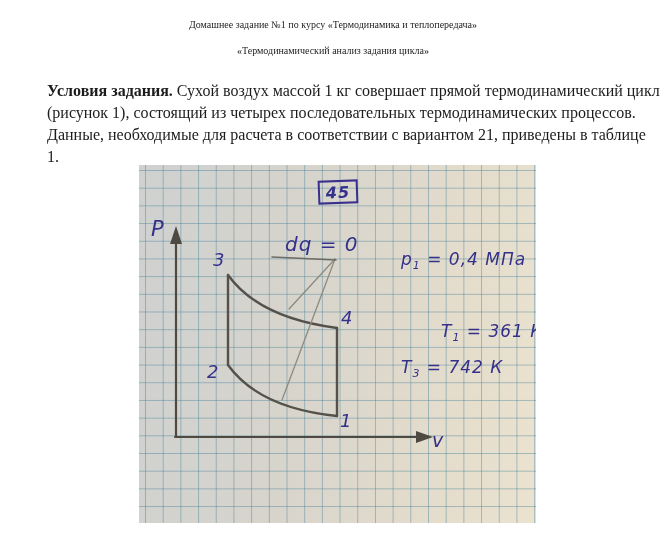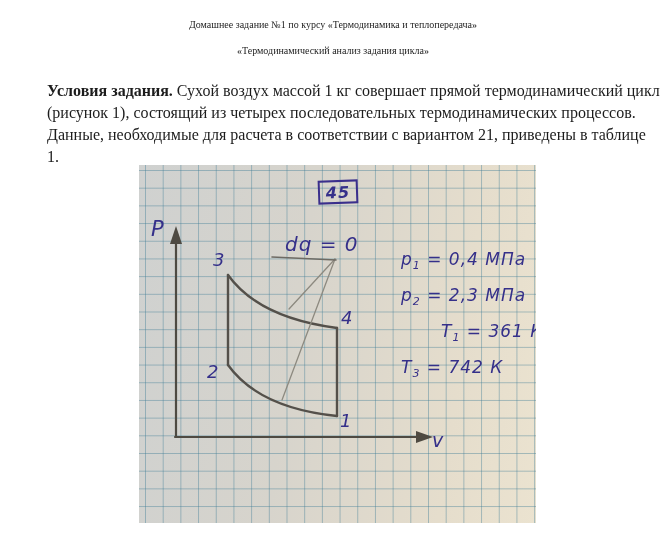--- a/index.html
+++ b/index.html
@@ -100,17 +100,16 @@
   <div class="axis-label-p hand">P</div>
   <div class="axis-label-v hand">v</div>
   <div class="dq-label hand">dq = 0</div>
 
   <div class="pt-label hand" id="lbl-3">3</div>
   <div class="pt-label hand" id="lbl-2">2</div>
   <div class="pt-label hand" id="lbl-4">4</div>
   <div class="pt-label hand" id="lbl-1">1</div>
 
   <div class="given hand" id="gv-0"><span>p</span><sub>1</sub><span> = 0,4 МПа</span></div>
-  <div class="given hand" id="gv-1"><span>p</span><sub>2</sub><span> = 2,3 МПа</span></div>
   <div class="given hand" id="gv-2"><span>T</span><sub>1</sub><span> = 361 К</span></div>
   <div class="given hand" id="gv-3"><span>T</span><sub>3</sub><span> = 742 К</span></div>
 
 </div>
 
 </body></html>

